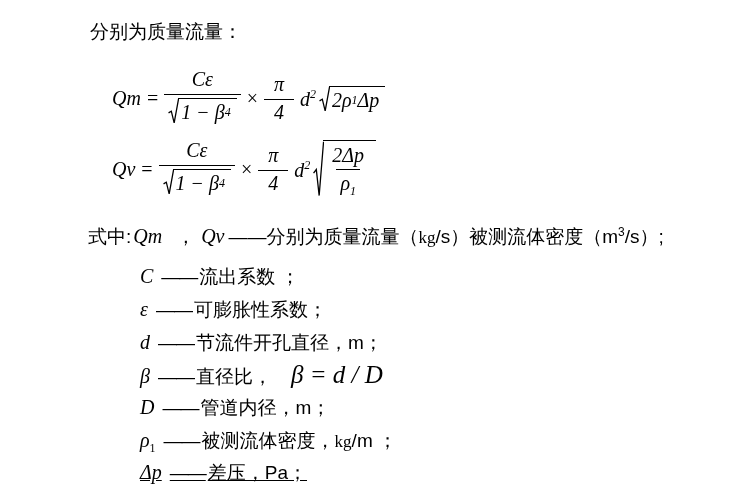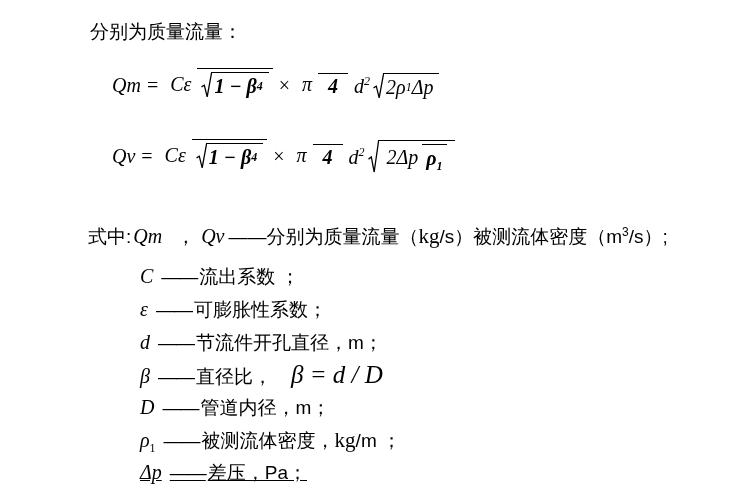--- a/index.html
+++ b/index.html
@@ -15,23 +15,23 @@
 
   
   .formula {
     position:absolute; display:flex; align-items:center;
     font-family:"Liberation Serif","DejaVu Serif",serif; font-style:italic;
     font-size:20px;
   }
   .formula .tok { margin:0 3px; }
   .formula sup { font-size:12px; font-style:italic; }
   .formula sub { font-size:12px; font-style:italic; }
-  .frac { display:inline-flex; flex-direction:row; align-items:center; margin:0 3px; }
+  .frac { display:inline-flex; flex-direction:column; align-items:center; margin:0 3px; }
   .frac .num { padding:0 6px 3px 6px; text-align:center; }
-  .frac .den { border-top:1.4px solid #000; padding:3px 4px 0 4px; text-align:center;font-weight:bold; }
+  .frac .den { border-top:1.4px solid #000; padding:3px 4px 0 4px; text-align:center; }
   .frac .den.plain { padding:1px 10px 0 10px; }
   .sqrt { display:inline-flex; align-items:stretch; }
   .sqrt .rad { width:11px; flex:none; }
   .sqrt .radicand {
     border-top:1.4px solid #000; margin-left:-1px;
     padding:2px 6px 0 3px; display:inline-flex; align-items:center;
   }
   .rfrac { margin:1px 2px 0 2px; }
   .rfrac .num { padding:0 4px 2px 4px; }
   .rfrac .den { padding:2px 4px 0 4px; }
@@ -41,21 +41,21 @@
   .where { position:absolute; left:88px; top:224px; white-space:nowrap; }
   .where .wsym { font-size:20px; }
   .where .qm-sym { margin:0 14px 0 2px; }
   .where .qv-sym { margin:0 4px 0 6px; }
   .where sup { font-size:12px; }
   .def { position:absolute; left:140px; white-space:nowrap; font-size:19px; }
   .def .sym { font-size:20px; }
   .def sub { font-size:12px; font-family:"Liberation Serif","DejaVu Serif",serif; }
   .def .dash { margin:0 2px 0 8px; letter-spacing:-1px; }
   .def .dformula { margin-left:19px; font-size:25px; }
-  .rm-unit { font-size:21px; }
+  .rm-unit { font-size:17px; }
 </style>
 </head>
 <body>
 
 <div class="page">
 
   <div class="title cn">分别为质量流量：</div>
 
   <div class="formula" style="left:109px; top:68px;">
     <span class="tok">Qm</span>

